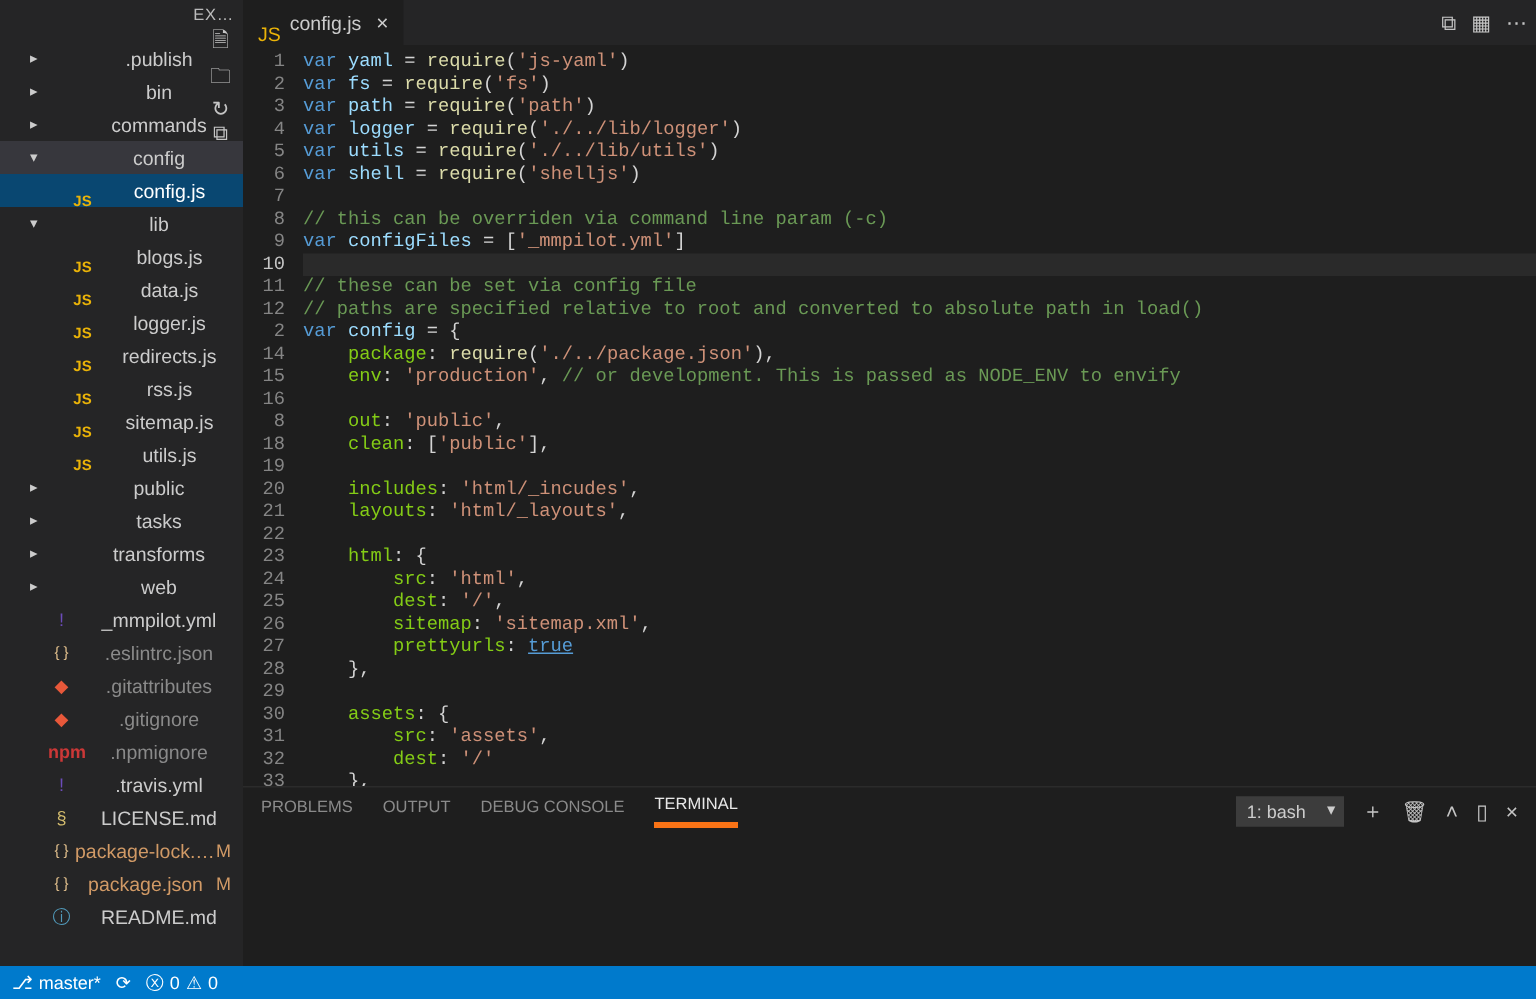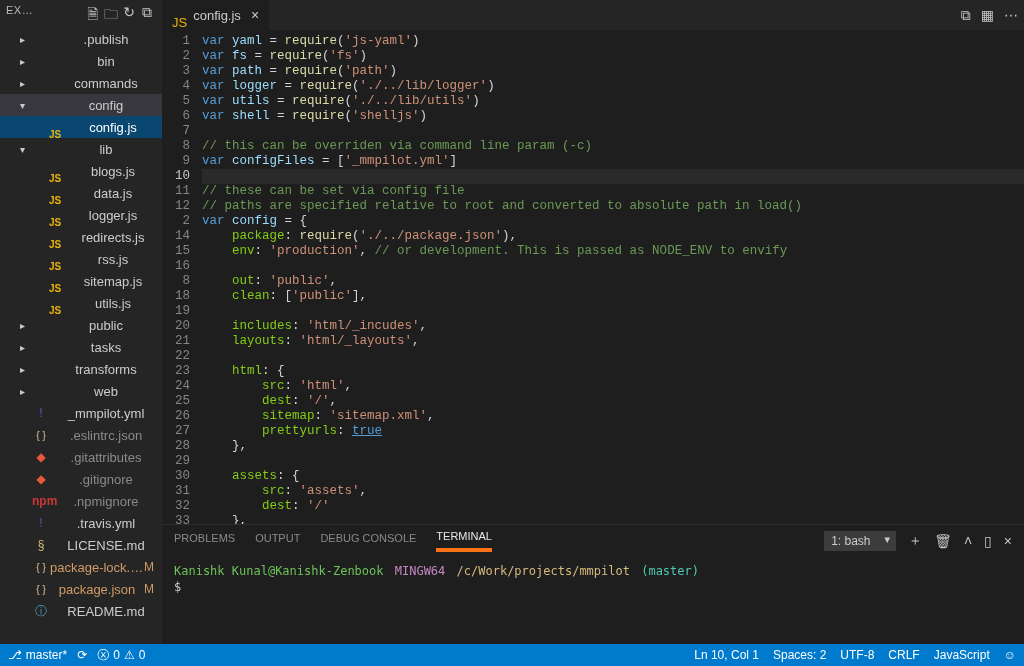--- a/index.html
+++ b/index.html
@@ -17,25 +17,26 @@
 .main-area { display: flex; flex: 1; overflow: hidden; }
 .sidebar {
   width: 162px;
   background: #252526;
   display: flex;
   flex-direction: column;
   overflow-y: auto;
 }
 .sidebar-header {
   display: flex;
-  align-items: flex-start;
+  align-items: flex-end;
   padding: 4px 6px;
   height: 28px;
   color: #bbbbbb;
   font-size: 11px;
+  flex-direction: column;
 }
 .sidebar-header .title { flex: 1; text-transform: uppercase; letter-spacing: 0.5px; }
 .sidebar-header .icon { width: 18px; text-align: center; font-size: 14px; color: #c5c5c5; cursor: pointer; }
 .tree { font-size: 13px; }
 .tree-item {
   display: flex;
   align-items: center;
   height: 22px;
   padding-left: 10px;
   cursor: pointer;
@@ -345,43 +346,24 @@
               <option>1: bash</option>
             </select>
           </span>
           <span>＋</span>
           <span>🗑</span>
           <span>˄</span>
           <span>▯</span>
           <span>×</span>
         </div>
       </div>
-      <div class="terminal-body">
-        <div>
-          <span class="term-user">Kanishk Kunal@Kanishk-Zenbook</span>
-          <span class="term-host" style="margin-left:4px;">MINGW64</span>
-          <span class="term-path" style="margin-left:4px;">/c/Work/projects/mmpilot</span>
-          <span class="term-branch" style="margin-left:4px;">(master)</span>
-        </div>
-        <div>
-          <span>$</span>
-        </div>
-      </div>
     </div>
   </div>
 
 </div>
 
 <div class="status-bar">
   <div class="status-left">
     <span class="status-item">⎇ <span>master*</span></span>
     <span class="status-item">⟳</span>
     <span class="status-item">ⓧ <span>0</span> ⚠ <span>0</span></span>
   </div>
-  <div class="status-right">
-    <span class="status-item">Ln 10, Col 1</span>
-    <span class="status-item">Spaces: 2</span>
-    <span class="status-item">UTF-8</span>
-    <span class="status-item">CRLF</span>
-    <span class="status-item">JavaScript</span>
-    <span class="status-item">☺</span>
-  </div>
 </div>
 
 </body></html>

